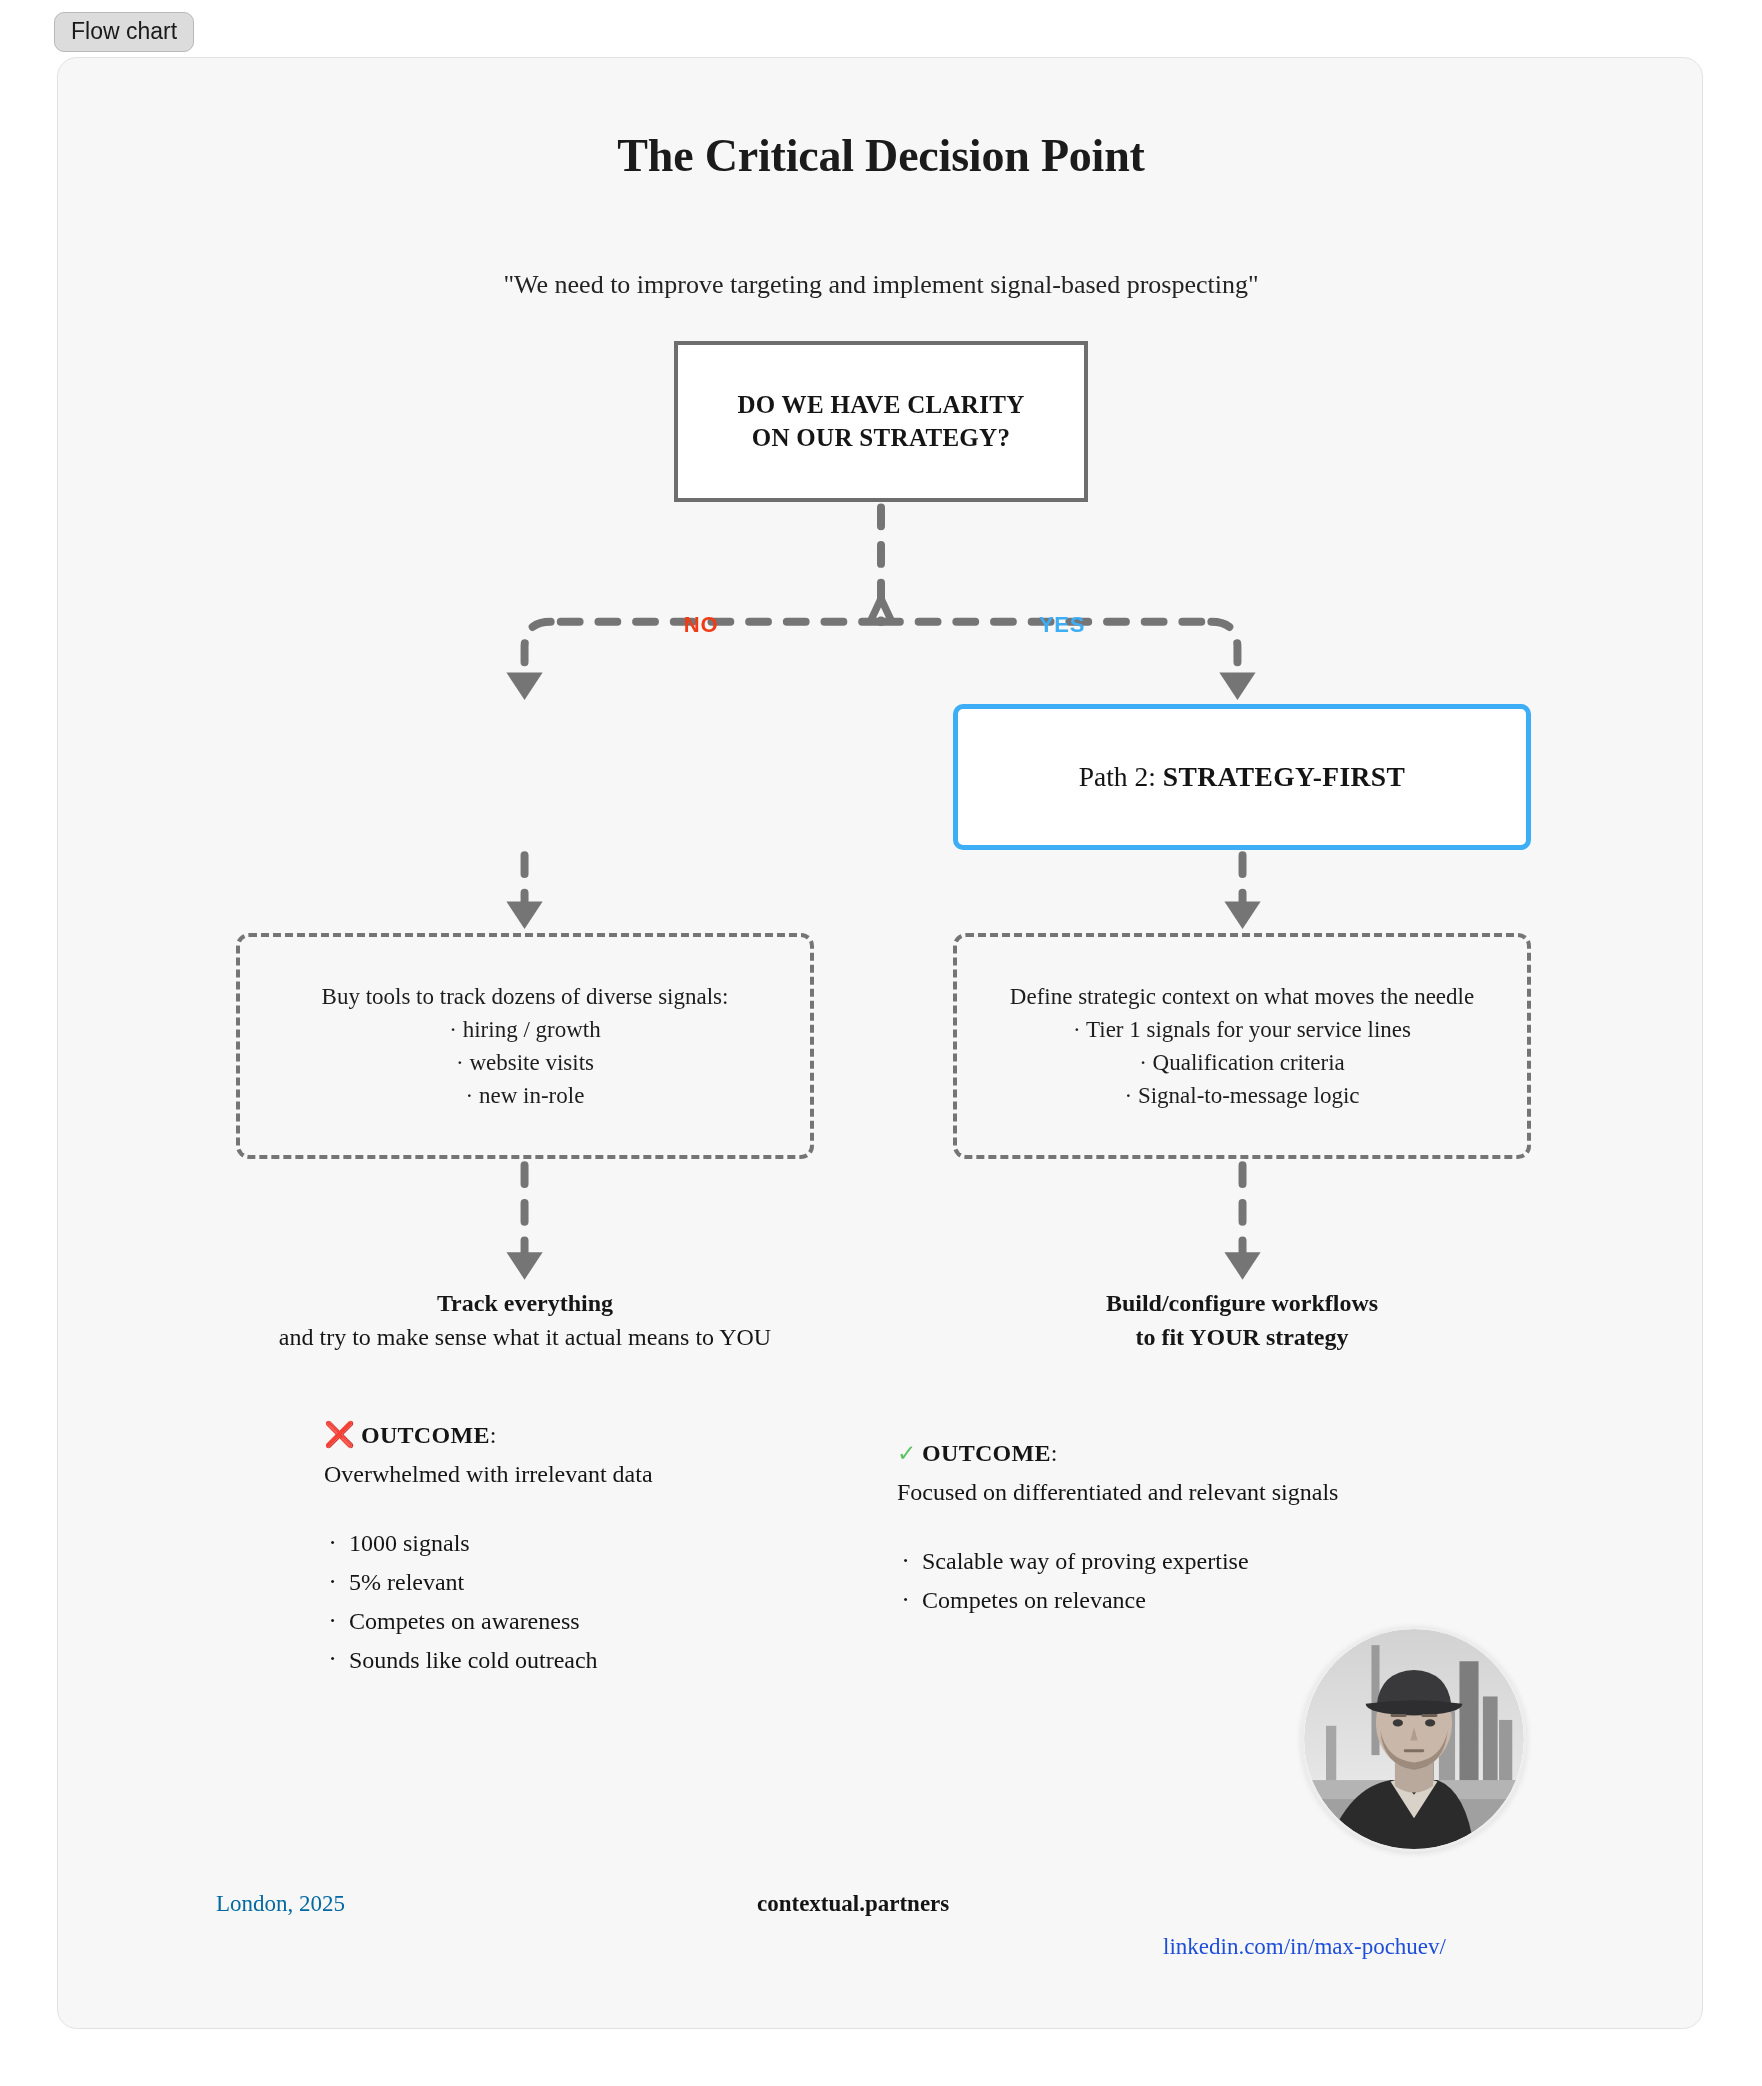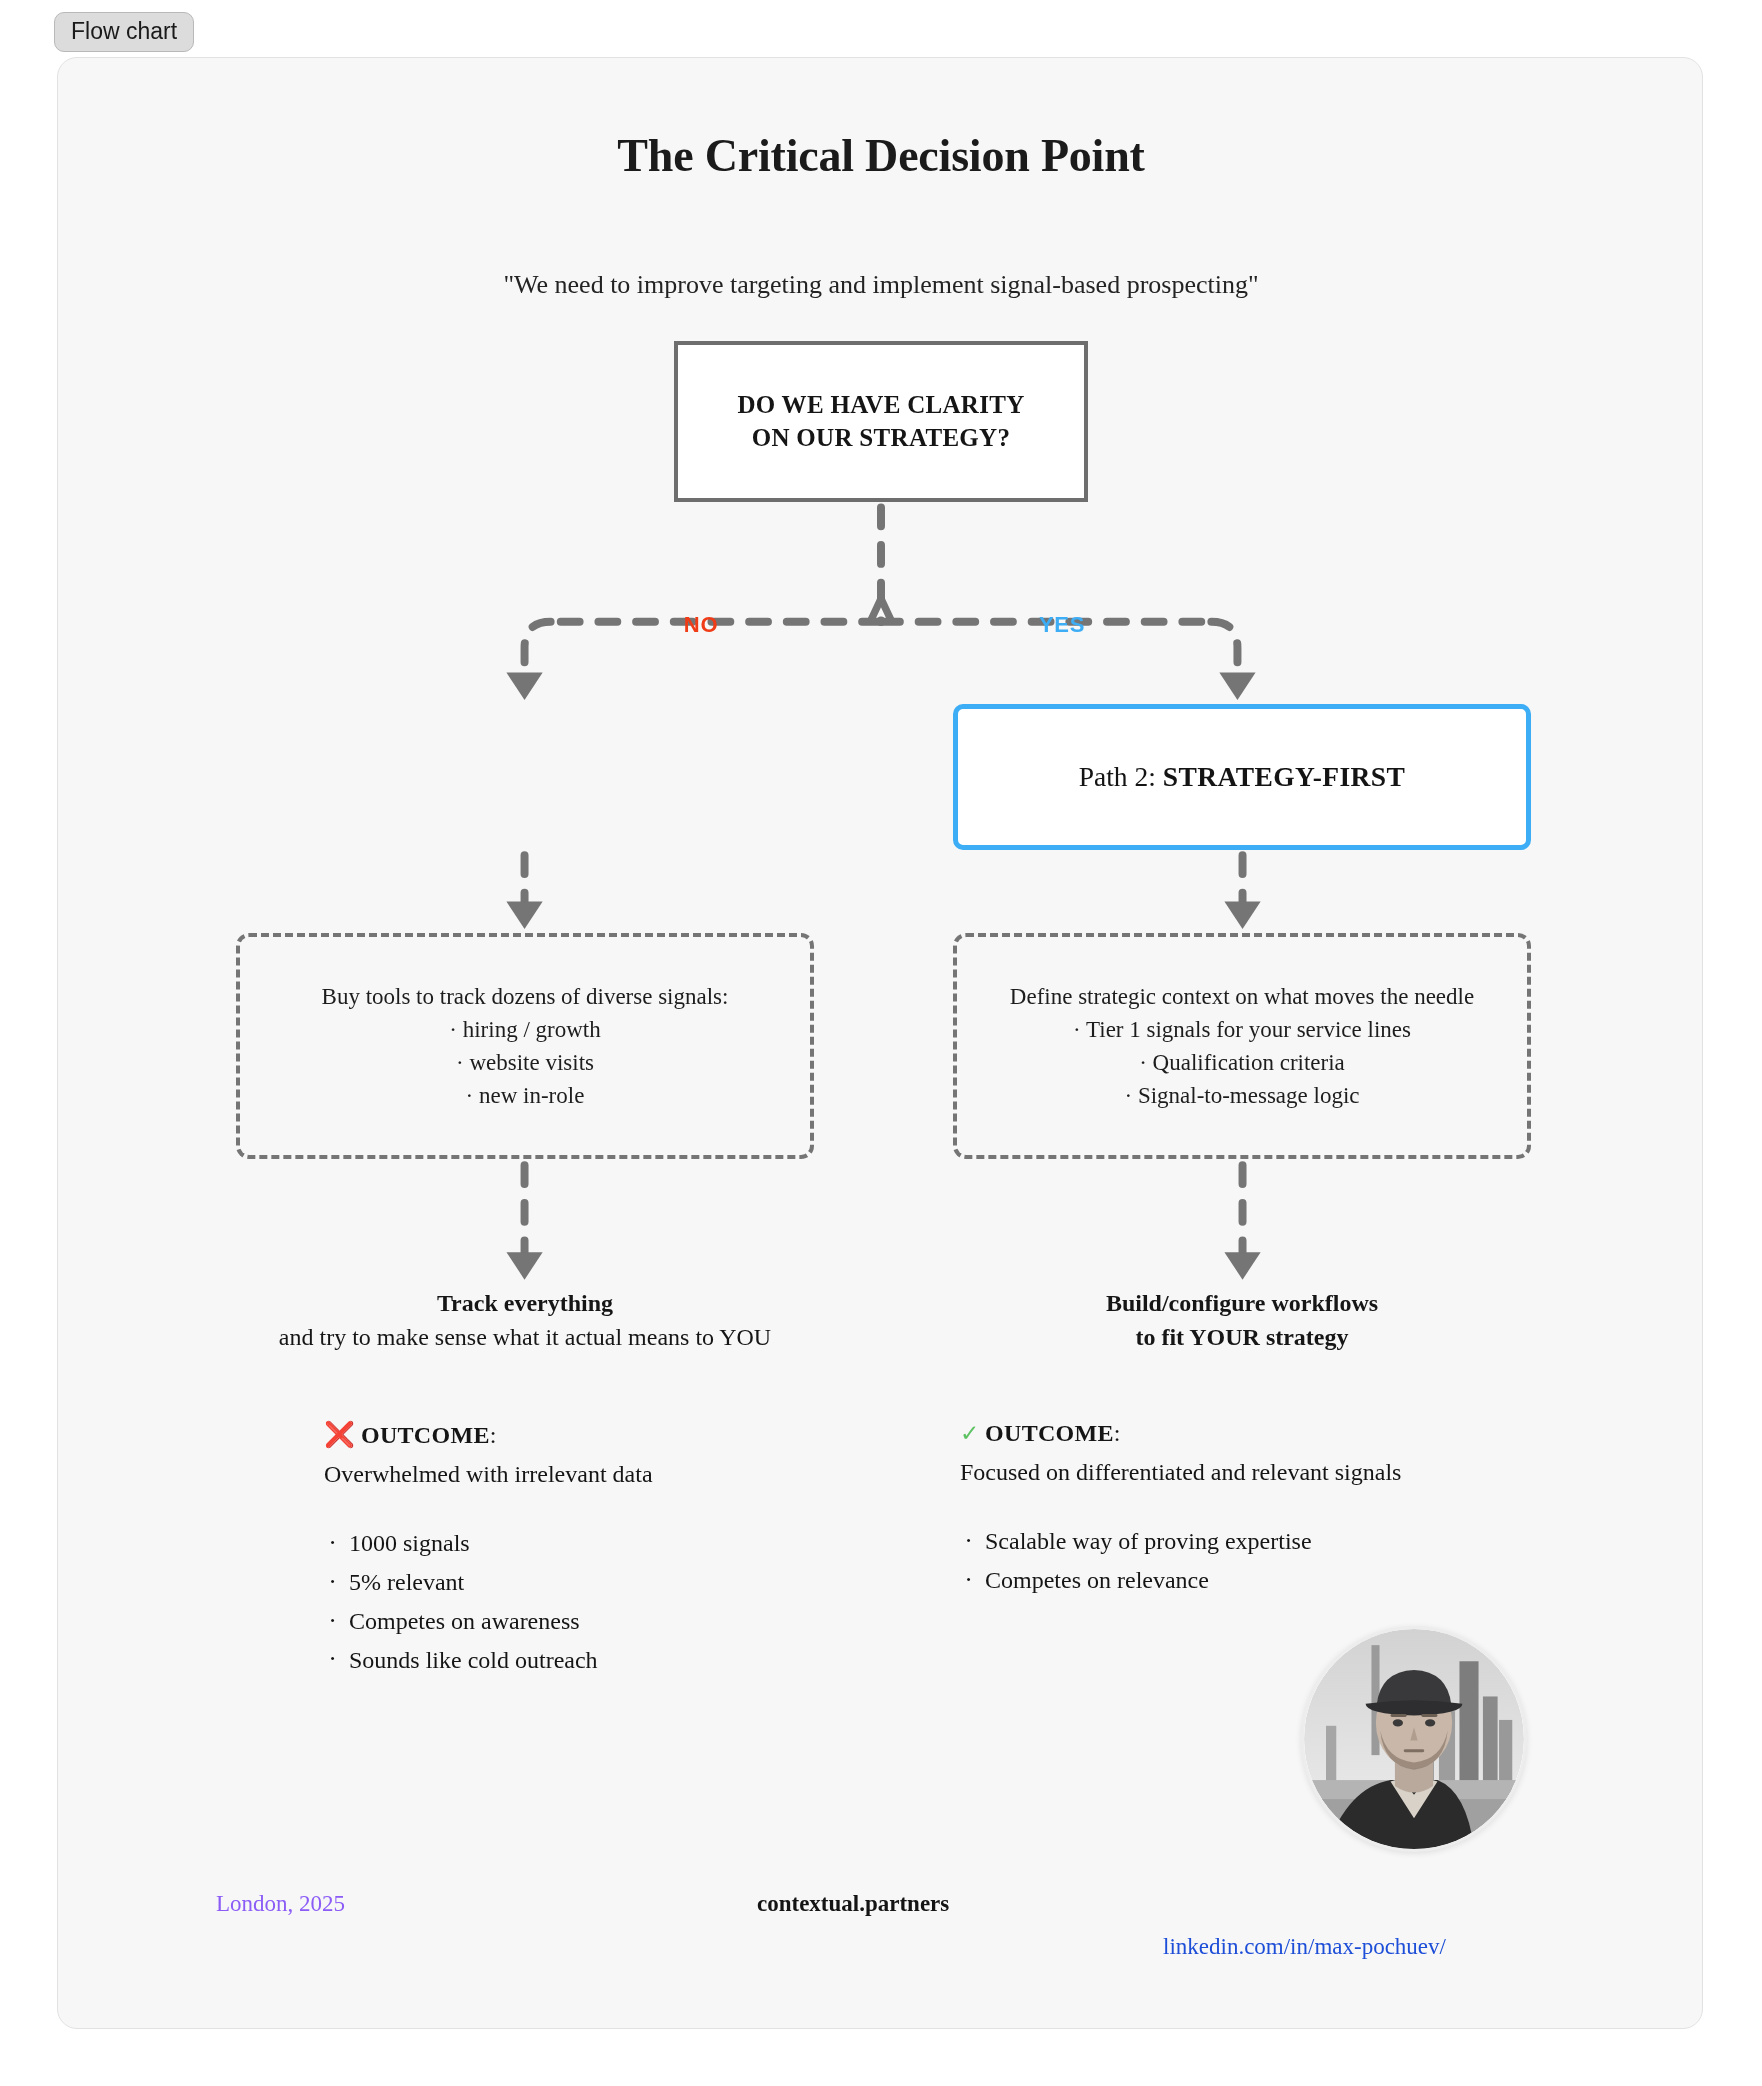--- a/index.html
+++ b/index.html
@@ -170,21 +170,21 @@
   .result .r2 { display: block; }
   .result.right .r2 { font-weight: bold; }
 
   
   .outcome {
     position: absolute;
     top: 1417px;
     width: 623px;
   }
   .outcome.left  { left: 324px; }
-  .outcome.right { left: 960px; }
+  .outcome.right { left: 897px; margin-top: 20px; }
   .outcome-head {
     font-size: 24px;
     line-height: 1.4;
     color: #151515;
     white-space: nowrap;
   }
   .outcome-head .mark {
     font-family: "DejaVu Sans", sans-serif;
     font-weight: bold;
     margin-right: 5.8px;
@@ -236,21 +236,21 @@
   }
   .avatar svg { display: block; width: 100%; height: 100%; }
 
   
   .footer-item {
     position: absolute;
     top: 1891px;
     font-size: 23px;
     white-space: nowrap;
   }
-  .footer-item.left   { left: 216px;  color: #8b5cf6; }
+  .footer-item.left   { left: 216px;  color: #0369a1; }
   .footer-item.center { left: 757px; color: #141414; font-weight: bold; }
   .footer-item.right  { left: 1163px; color: #1d4ed8; margin-top: 43px; }
 </style>
 </head>
 <body>
 
 <div class="page">
 
   <div class="tab-badge">Flow chart</div>
 

